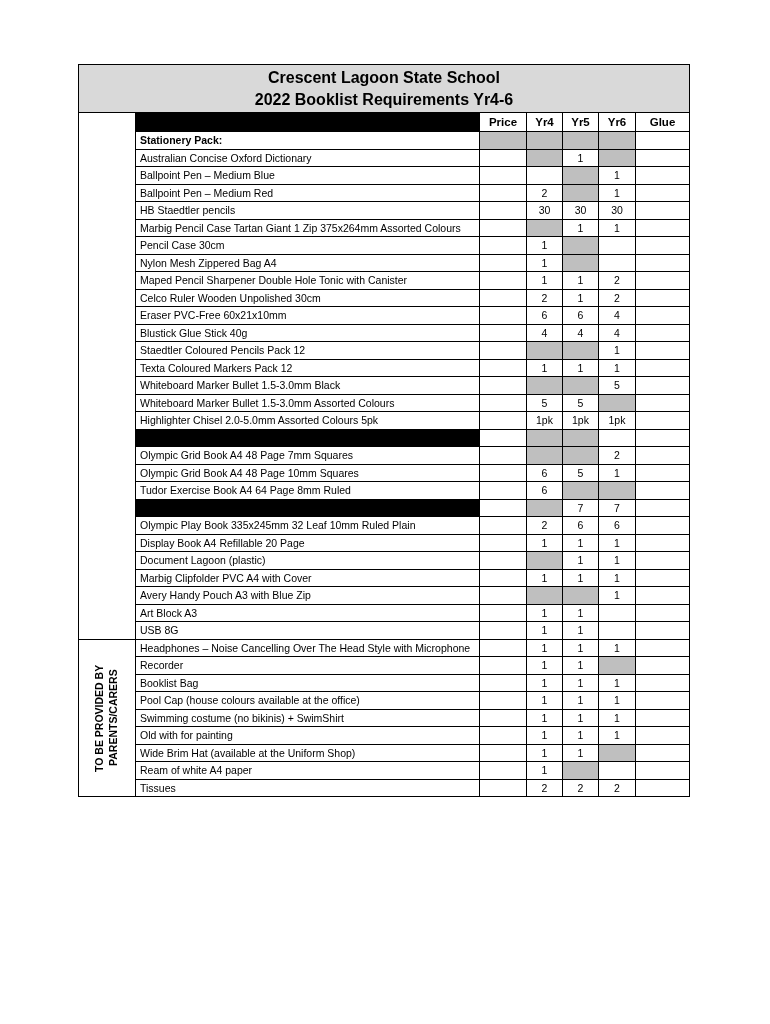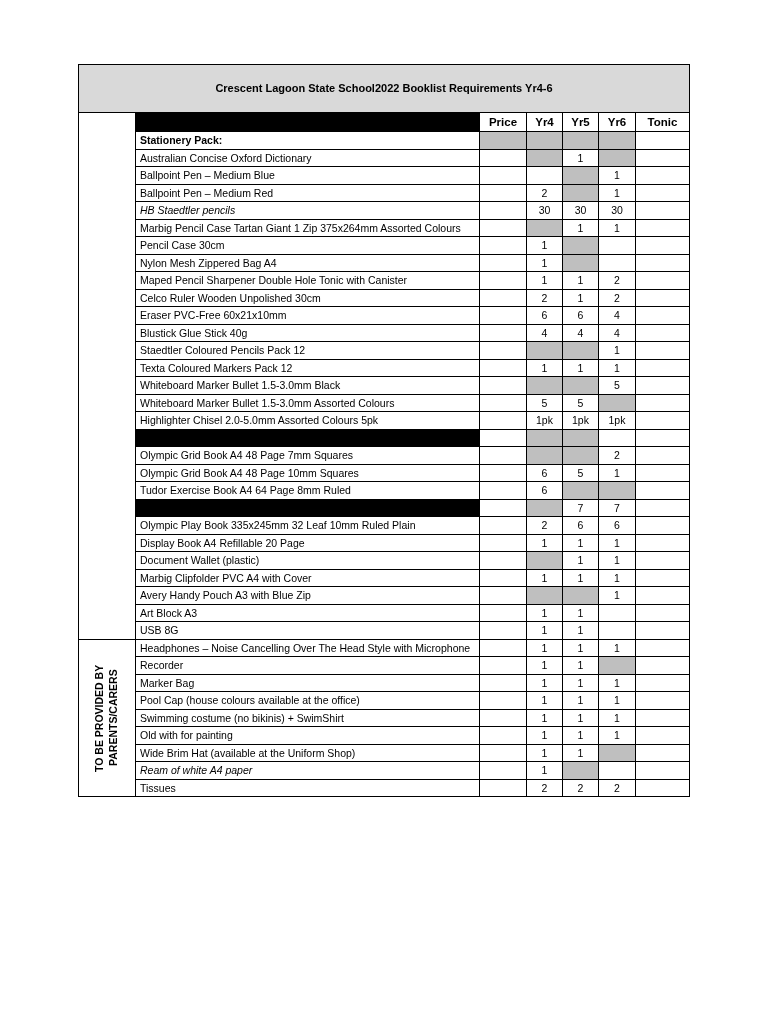--- a/index.html
+++ b/index.html
@@ -29,23 +29,23 @@
     overflow: hidden;
   }
   .item { justify-content: flex-start; padding: 0 4px; white-space: nowrap; }
   .num  { justify-content: center; }
   .bold { font-weight: bold; }
   .shaded { background: var(--shade, #bfbfbf); }
 
   .title-cell {
     grid-column: 1 / -1; grid-row: 1;
     background: var(--title-bg, #d9d9d9);
-    display: flex; flex-direction: row;
+    display: flex; flex-direction: column;
     align-items: center; justify-content: center;
-    font-weight: bold; font-size: 11px; line-height: 1.35;
+    font-weight: bold; font-size: 16px; line-height: 1.35;
   }
   .head {
     grid-row: 2;
     background: #fff;
     display: flex; align-items: center; justify-content: center;
     font-weight: bold; font-size: 11.5px;
   }
   .col-items { grid-column: 2; }
   .col-price { grid-column: 3; }
   .col-yr4   { grid-column: 4; }
@@ -81,21 +81,21 @@
     <div>Crescent Lagoon State School</div>
     <div>2022 Booklist Requirements Yr4-6</div>
   </div>
 
   <div class="side-empty"></div>
 
   <div class="head col-price">Price</div>
   <div class="head col-yr4">Yr4</div>
   <div class="head col-yr5">Yr5</div>
   <div class="head col-yr6">Yr6</div>
-  <div class="head col-total">Tonic</div>
+  <div class="head col-total">Glue</div>
 
   <div class="side-label">
     <span>TO BE PROVIDED BY PARENTS/CARERS</span>
   </div>
 
 <div class="cell item bold" style="grid-area: 3 / 2;">Stationery Pack:</div>
     <div class="cell num bold shaded" style="grid-area: 3 / 3;"></div>
     <div class="cell num bold shaded" style="grid-area: 3 / 4;"></div>
     <div class="cell num bold shaded" style="grid-area: 3 / 5;"></div>
     <div class="cell num bold shaded" style="grid-area: 3 / 6;"></div>
@@ -111,21 +111,21 @@
     <div class="cell num" style="grid-area: 5 / 4;"></div>
     <div class="cell num shaded" style="grid-area: 5 / 5;"></div>
     <div class="cell num" style="grid-area: 5 / 6;">1</div>
     <div class="cell num" style="grid-area: 5 / 7;"></div>
     <div class="cell item" style="grid-area: 6 / 2;">Ballpoint Pen – Medium Red</div>
     <div class="cell num" style="grid-area: 6 / 3;"></div>
     <div class="cell num" style="grid-area: 6 / 4;">2</div>
     <div class="cell num shaded" style="grid-area: 6 / 5;"></div>
     <div class="cell num" style="grid-area: 6 / 6;">1</div>
     <div class="cell num" style="grid-area: 6 / 7;"></div>
-    <div class="cell item" style="grid-area: 7 / 2; font-style: italic;">HB Staedtler pencils</div>
+    <div class="cell item" style="grid-area: 7 / 2;">HB Staedtler pencils</div>
     <div class="cell num" style="grid-area: 7 / 3;"></div>
     <div class="cell num" style="grid-area: 7 / 4;">30</div>
     <div class="cell num" style="grid-area: 7 / 5;">30</div>
     <div class="cell num" style="grid-area: 7 / 6;">30</div>
     <div class="cell num" style="grid-area: 7 / 7;"></div>
     <div class="cell item" style="grid-area: 8 / 2;">Marbig Pencil Case Tartan Giant 1 Zip 375x264mm Assorted Colours</div>
     <div class="cell num" style="grid-area: 8 / 3;"></div>
     <div class="cell num shaded" style="grid-area: 8 / 4;"></div>
     <div class="cell num" style="grid-area: 8 / 5;">1</div>
     <div class="cell num" style="grid-area: 8 / 6;">1</div>
@@ -229,21 +229,21 @@
     <div class="cell num" style="grid-area: 25 / 4;">2</div>
     <div class="cell num" style="grid-area: 25 / 5;">6</div>
     <div class="cell num" style="grid-area: 25 / 6;">6</div>
     <div class="cell num" style="grid-area: 25 / 7;"></div>
     <div class="cell item" style="grid-area: 26 / 2;">Display Book A4 Refillable 20 Page</div>
     <div class="cell num" style="grid-area: 26 / 3;"></div>
     <div class="cell num" style="grid-area: 26 / 4;">1</div>
     <div class="cell num" style="grid-area: 26 / 5;">1</div>
     <div class="cell num" style="grid-area: 26 / 6;">1</div>
     <div class="cell num" style="grid-area: 26 / 7;"></div>
-    <div class="cell item" style="grid-area: 27 / 2;">Document Wallet (plastic)</div>
+    <div class="cell item" style="grid-area: 27 / 2;">Document Lagoon (plastic)</div>
     <div class="cell num" style="grid-area: 27 / 3;"></div>
     <div class="cell num shaded" style="grid-area: 27 / 4;"></div>
     <div class="cell num" style="grid-area: 27 / 5;">1</div>
     <div class="cell num" style="grid-area: 27 / 6;">1</div>
     <div class="cell num" style="grid-area: 27 / 7;"></div>
     <div class="cell item" style="grid-area: 28 / 2;">Marbig Clipfolder PVC A4 with Cover</div>
     <div class="cell num" style="grid-area: 28 / 3;"></div>
     <div class="cell num" style="grid-area: 28 / 4;">1</div>
     <div class="cell num" style="grid-area: 28 / 5;">1</div>
     <div class="cell num" style="grid-area: 28 / 6;">1</div>
@@ -271,21 +271,21 @@
     <div class="cell num" style="grid-area: 32 / 4;">1</div>
     <div class="cell num" style="grid-area: 32 / 5;">1</div>
     <div class="cell num" style="grid-area: 32 / 6;">1</div>
     <div class="cell num" style="grid-area: 32 / 7;"></div>
     <div class="cell item" style="grid-area: 33 / 2;">Recorder</div>
     <div class="cell num" style="grid-area: 33 / 3;"></div>
     <div class="cell num" style="grid-area: 33 / 4;">1</div>
     <div class="cell num" style="grid-area: 33 / 5;">1</div>
     <div class="cell num shaded" style="grid-area: 33 / 6;"></div>
     <div class="cell num" style="grid-area: 33 / 7;"></div>
-    <div class="cell item" style="grid-area: 34 / 2;">Marker Bag</div>
+    <div class="cell item" style="grid-area: 34 / 2;">Booklist Bag</div>
     <div class="cell num" style="grid-area: 34 / 3;"></div>
     <div class="cell num" style="grid-area: 34 / 4;">1</div>
     <div class="cell num" style="grid-area: 34 / 5;">1</div>
     <div class="cell num" style="grid-area: 34 / 6;">1</div>
     <div class="cell num" style="grid-area: 34 / 7;"></div>
     <div class="cell item" style="grid-area: 35 / 2;">Pool Cap (house colours available at the office)</div>
     <div class="cell num" style="grid-area: 35 / 3;"></div>
     <div class="cell num" style="grid-area: 35 / 4;">1</div>
     <div class="cell num" style="grid-area: 35 / 5;">1</div>
     <div class="cell num" style="grid-area: 35 / 6;">1</div>
@@ -301,21 +301,21 @@
     <div class="cell num" style="grid-area: 37 / 4;">1</div>
     <div class="cell num" style="grid-area: 37 / 5;">1</div>
     <div class="cell num" style="grid-area: 37 / 6;">1</div>
     <div class="cell num" style="grid-area: 37 / 7;"></div>
     <div class="cell item" style="grid-area: 38 / 2;">Wide Brim Hat (available at the Uniform Shop)</div>
     <div class="cell num" style="grid-area: 38 / 3;"></div>
     <div class="cell num" style="grid-area: 38 / 4;">1</div>
     <div class="cell num" style="grid-area: 38 / 5;">1</div>
     <div class="cell num shaded" style="grid-area: 38 / 6;"></div>
     <div class="cell num" style="grid-area: 38 / 7;"></div>
-    <div class="cell item" style="grid-area: 39 / 2; font-style: italic;">Ream of white A4 paper</div>
+    <div class="cell item" style="grid-area: 39 / 2;">Ream of white A4 paper</div>
     <div class="cell num" style="grid-area: 39 / 3;"></div>
     <div class="cell num" style="grid-area: 39 / 4;">1</div>
     <div class="cell num shaded" style="grid-area: 39 / 5;"></div>
     <div class="cell num" style="grid-area: 39 / 6;"></div>
     <div class="cell num" style="grid-area: 39 / 7;"></div>
     <div class="cell item" style="grid-area: 40 / 2;">Tissues</div>
     <div class="cell num" style="grid-area: 40 / 3;"></div>
     <div class="cell num" style="grid-area: 40 / 4;">2</div>
     <div class="cell num" style="grid-area: 40 / 5;">2</div>
     <div class="cell num" style="grid-area: 40 / 6;">2</div>

